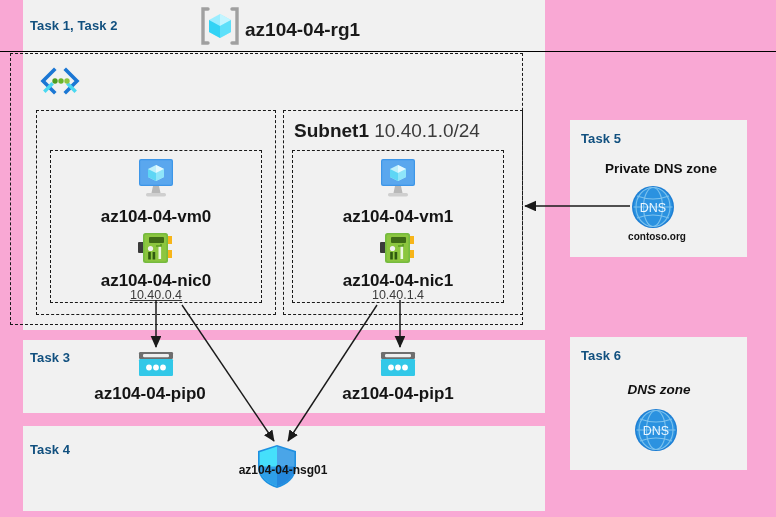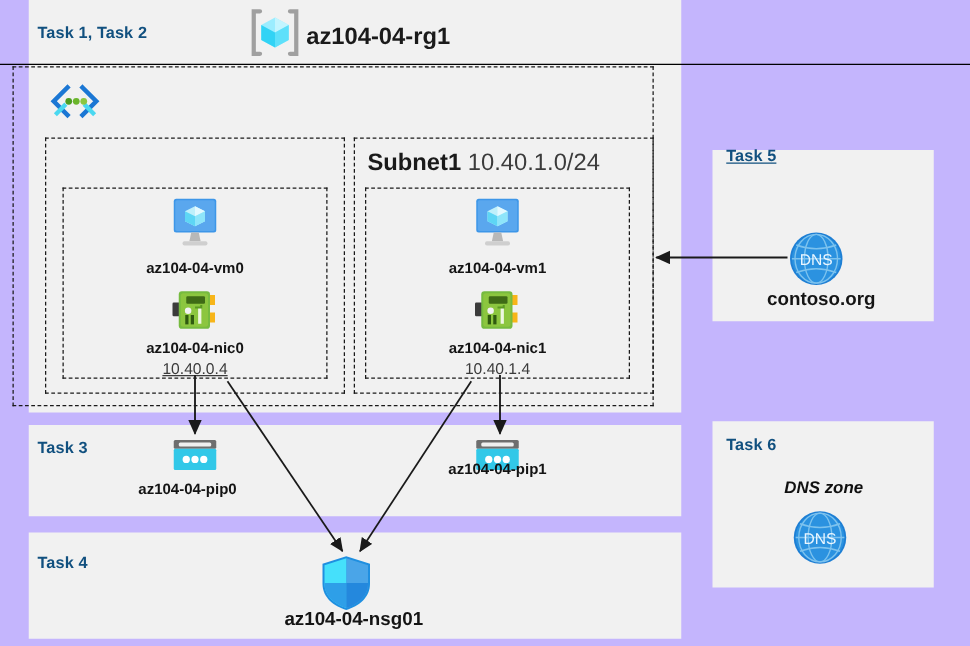--- a/index.html
+++ b/index.html
@@ -7,21 +7,21 @@
     padding: 0;
     background: #ffffff;
   }
   body {
     font-family: "Liberation Sans", sans-serif;
   }
   #canvas {
     position: relative;
     width: 776px;
     height: 517px;
-    background: #c4b5fd;
+    background: #f9a8d4;
     overflow: hidden;
   }
 
   
   .panel {
     position: absolute;
     background: #f1f1f1;
     box-sizing: border-box;
   }
   .task-label {
@@ -52,21 +52,21 @@
     white-space: nowrap;
     font-size: 19px;
     color: #1a1a1a;
   }
   .hdr b { font-weight: bold; }
   .hdr .light { font-weight: normal; color: #3b3b3b; }
 
   .node-label {
     position: absolute;
     text-align: center;
-    font-size: 12px;
+    font-size: 17px;
     font-weight: bold;
     color: #141414;
     white-space: nowrap;
     transform: translateX(-50%);
   }
   .node-sub {
     position: absolute;
     text-align: center;
     font-size: 12.5px;
     font-weight: normal;
@@ -232,54 +232,55 @@
   <div class="icon" style="left:398px; top:350px;">
     <svg width="40" height="30" viewBox="0 0 40 30">
       <rect x="3" y="2" width="34" height="7" rx="1.2" fill="#6e6e6e"></rect>
       <rect x="7" y="4" width="26" height="3.2" rx="1.2" fill="#efefef"></rect>
       <rect x="3" y="9" width="34" height="17" rx="1.2" fill="#32c8e8"></rect>
       <circle cx="13" cy="17.5" r="2.9" fill="#ffffff"></circle>
       <circle cx="20" cy="17.5" r="2.9" fill="#ffffff"></circle>
       <circle cx="27" cy="17.5" r="2.9" fill="#ffffff"></circle>
     </svg>
   </div>
-  <div class="node-label" style="left:398px; top:368px;">az104-04-pip1</div>
+  <div class="node-label" style="left:398px; top:384px;">az104-04-pip1</div>
 
   <div class="panel" style="left:23px; top:426px; width:522px; height:85px;"></div>
   <div class="task-label" style="left:30px; top:442px;">Task 4</div>
 
   <div class="icon" style="left:277px; top:443px;">
     <svg width="44" height="47" viewBox="0 0 44 47">
       <path d="M22 2 L41 8 L41 24 C41 35 32 42 22 45 C12 42 3 35 3 24 L3 8 Z" fill="#1f8fe0"></path>
       <path d="M22 3.6 L39.4 9.2 L39.4 24 C39.4 34 31 40.6 22 43.3 L22 3.6 Z" fill="#4aa5e8"></path>
       <path d="M22 3.6 L4.6 9.2 L4.6 24 C4.6 34 13 40.6 22 43.3 L22 3.6 Z" fill="#45e0fb"></path>
       <path d="M22 23.4 L39.4 23.4 L39.4 24 C39.4 34 31 40.6 22 43.3 Z" fill="#2488dd"></path>
       <path d="M22 23.4 L4.6 23.4 L4.6 24 C4.6 34 13 40.6 22 43.3 Z" fill="#2e9fe8"></path>
     </svg>
   </div>
-  <div class="node-label" style="left:283px; top:487px; font-size:15px;">az104-04-nsg01</div>
+  <div class="node-label" style="left:283px; top:463px; font-size:12px;">az104-04-nsg01</div>
 
   <div class="panel" style="left:570px; top:120px; width:177px; height:137px;"></div>
-  <div class="task-label" style="left:581px; top:117px;text-decoration:underline;">Task 5</div>
+  <div class="task-label" style="left:581px; top:131px;">Task 5</div>
+  <div class="zone-title" style="left:661px; top:161px;">Private DNS zone</div>
 
   <div class="icon" style="left:653px; top:184px;">
     <svg width="46" height="46" viewBox="0 0 46 46">
       <circle cx="23" cy="23" r="21" fill="#1e7fd4"></circle>
       <circle cx="23" cy="23" r="19.5" fill="#2b92e0"></circle>
       <g fill="none" stroke="#86c8f0" stroke-width="1.1" opacity="0.9">
         <ellipse cx="23" cy="23" rx="9.5" ry="19.5"></ellipse>
         <ellipse cx="23" cy="23" rx="17" ry="19.5"></ellipse>
         <line x1="3.5" y1="23" x2="42.5" y2="23"></line>
         <path d="M7 12 Q23 18 39 12"></path>
         <path d="M7 34 Q23 28 39 34"></path>
       </g>
       <text x="23" y="28" text-anchor="middle" font-family="Liberation Sans, sans-serif" font-size="12.5" fill="#eaf6ff">DNS</text>
     </svg>
   </div>
-  <div class="node-label" style="left:657px; top:231px; font-size:15px;">contoso.org</div>
+  <div class="node-label" style="left:657px; top:231px; font-size:10px;">contoso.org</div>
 
   <div class="panel" style="left:570px; top:337px; width:177px; height:133px;"></div>
   <div class="task-label" style="left:581px; top:348px;">Task 6</div>
   <div class="zone-title" style="left:659px; top:382px;font-style:italic;">DNS zone</div>
 
   <div class="icon" style="left:656px; top:407px;">
     <svg width="46" height="46" viewBox="0 0 46 46">
       <circle cx="23" cy="23" r="21" fill="#1e7fd4"></circle>
       <circle cx="23" cy="23" r="19.5" fill="#2b92e0"></circle>
       <g fill="none" stroke="#86c8f0" stroke-width="1.1" opacity="0.9">

